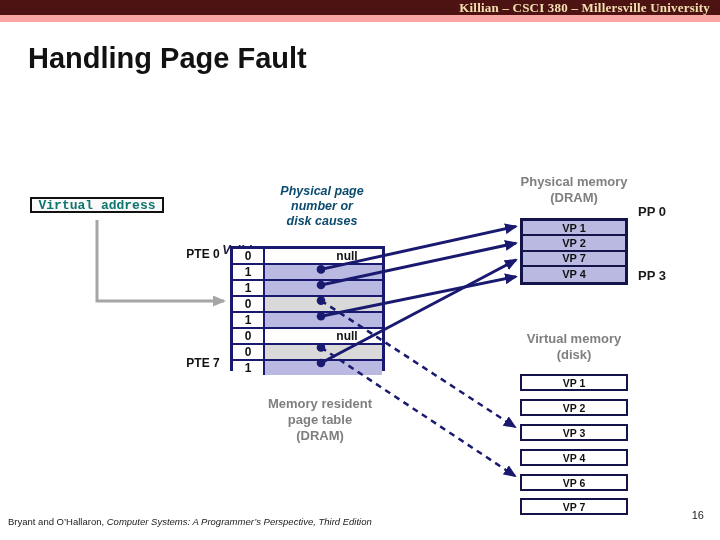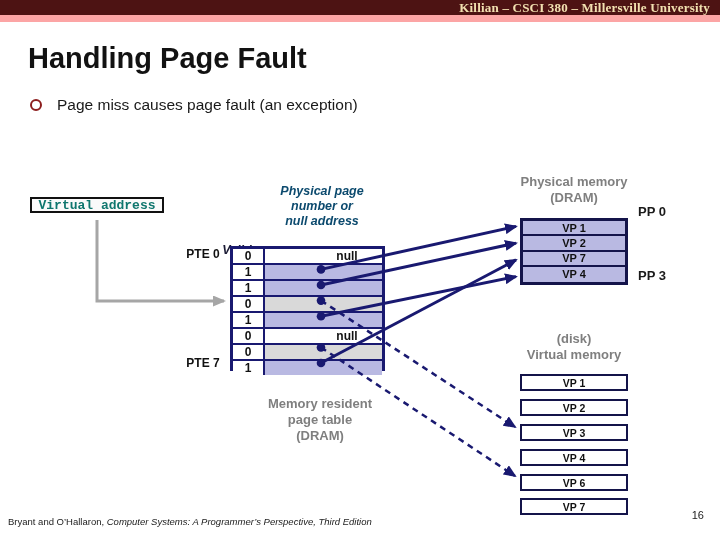--- a/index.html
+++ b/index.html
@@ -106,32 +106,28 @@
 <body>
 
 <div class="slide">
 
   <div class="topbar">
     <span class="topbar-text">Killian – CSCI 380 – Millersville University</span>
   </div>
 
   <div class="slide-title">Handling Page Fault</div>
 
-  <div class="bullet-row">
-    <span class="bullet-ring"></span>
-    <span class="bullet-text">Page miss causes page fault (an exception)</span>
-  </div>
 
   <div class="va-box">Virtual address</div>
 
   <div class="valid-header">Valid</div>
   <div class="ppn-header">
     <div>Physical page</div>
     <div>number or</div>
-    <div>null address</div>
+    <div>disk causes</div>
   </div>
 
   <div class="pte-label pte0">PTE 0</div>
   <div class="pte-label pte7">PTE 7</div>
 
   <div class="page-table">
     <div class="pt-row null">
       <div class="pt-valid">0</div>
       <div class="pt-addr">null</div>
     </div>
@@ -178,22 +174,22 @@
   <div class="phys-table">
     <div class="phys-row">VP 1</div>
     <div class="phys-row">VP 2</div>
     <div class="phys-row">VP 7</div>
     <div class="phys-row">VP 4</div>
   </div>
   <div class="pp-label pp0">PP 0</div>
   <div class="pp-label pp3">PP 3</div>
 
   <div class="gray-caption cap-virtmem">
+    <div>Virtual memory</div>
     <div>(disk)</div>
-    <div>Virtual memory</div>
   </div>
   <div class="disk-box vp1">VP 1</div>
   <div class="disk-box vp2">VP 2</div>
   <div class="disk-box vp3">VP 3</div>
   <div class="disk-box vp4">VP 4</div>
   <div class="disk-box vp6">VP 6</div>
   <div class="disk-box vp7">VP 7</div>
 
   <svg class="overlay" viewBox="0 0 720 540" xmlns="http://www.w3.org/2000/svg">
     <defs>

